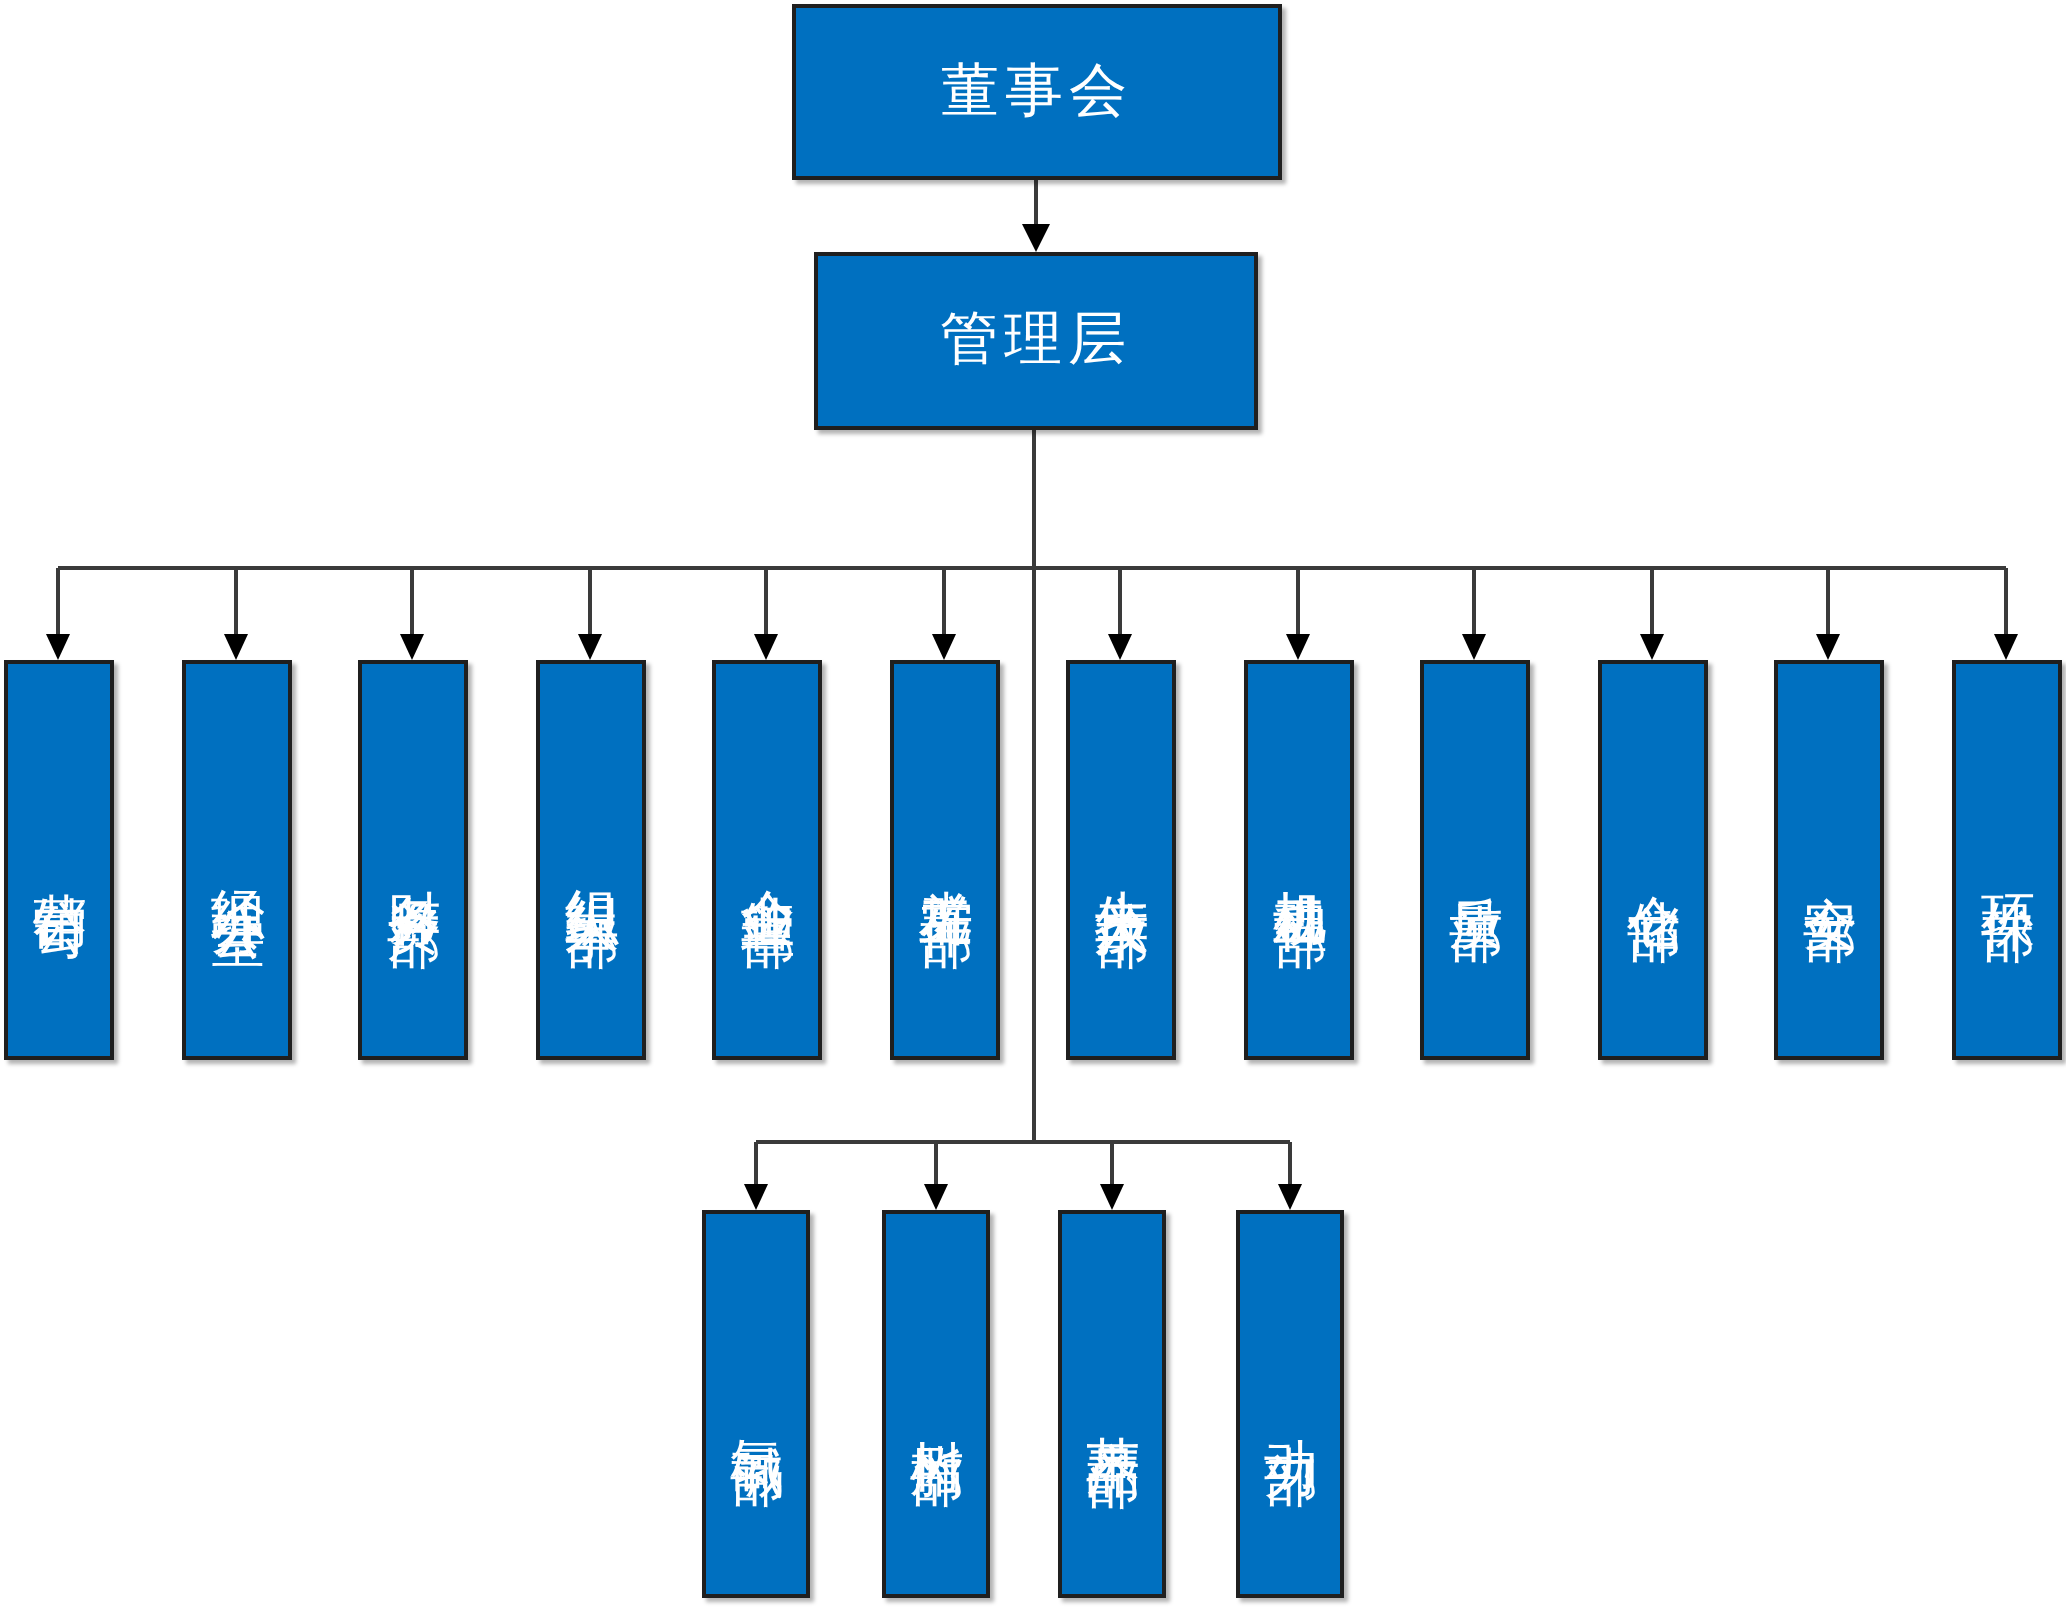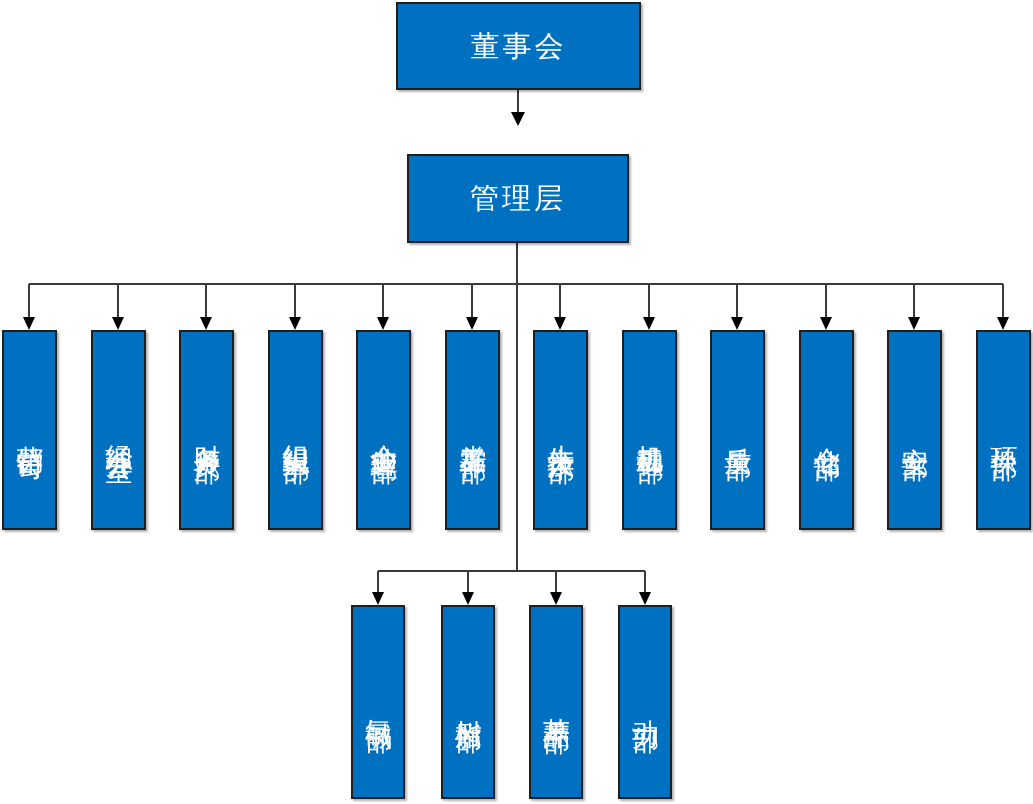--- a/index.html
+++ b/index.html
@@ -37,21 +37,21 @@
   }
   .vbox span {
     writing-mode: vertical-rl;
     text-orientation: upright;
     font-size: 27px;
     letter-spacing: 3px;
     line-height: 1;
   }
   
   .b-board      { left: 396px; top: 2px;   width: 245px; height: 88px; }
-  .b-mgmt       { left: 407px; top: 126px; width: 222px; height: 89px; margin-top: 28px; }
+  .b-mgmt       { left: 407px; top: 126px; width: 222px; height: 89px; }
   
   .dept { top: 330px; width: 55px; height: 200px; }
   .d0  { left: 2px;   }
   .d1  { left: 91px;  }
   .d2  { left: 179px; }
   .d3  { left: 268px; }
   .d4  { left: 356px; }
   .d5  { left: 445px; }
   .d6  { left: 533px; }
   .d7  { left: 622px; }

